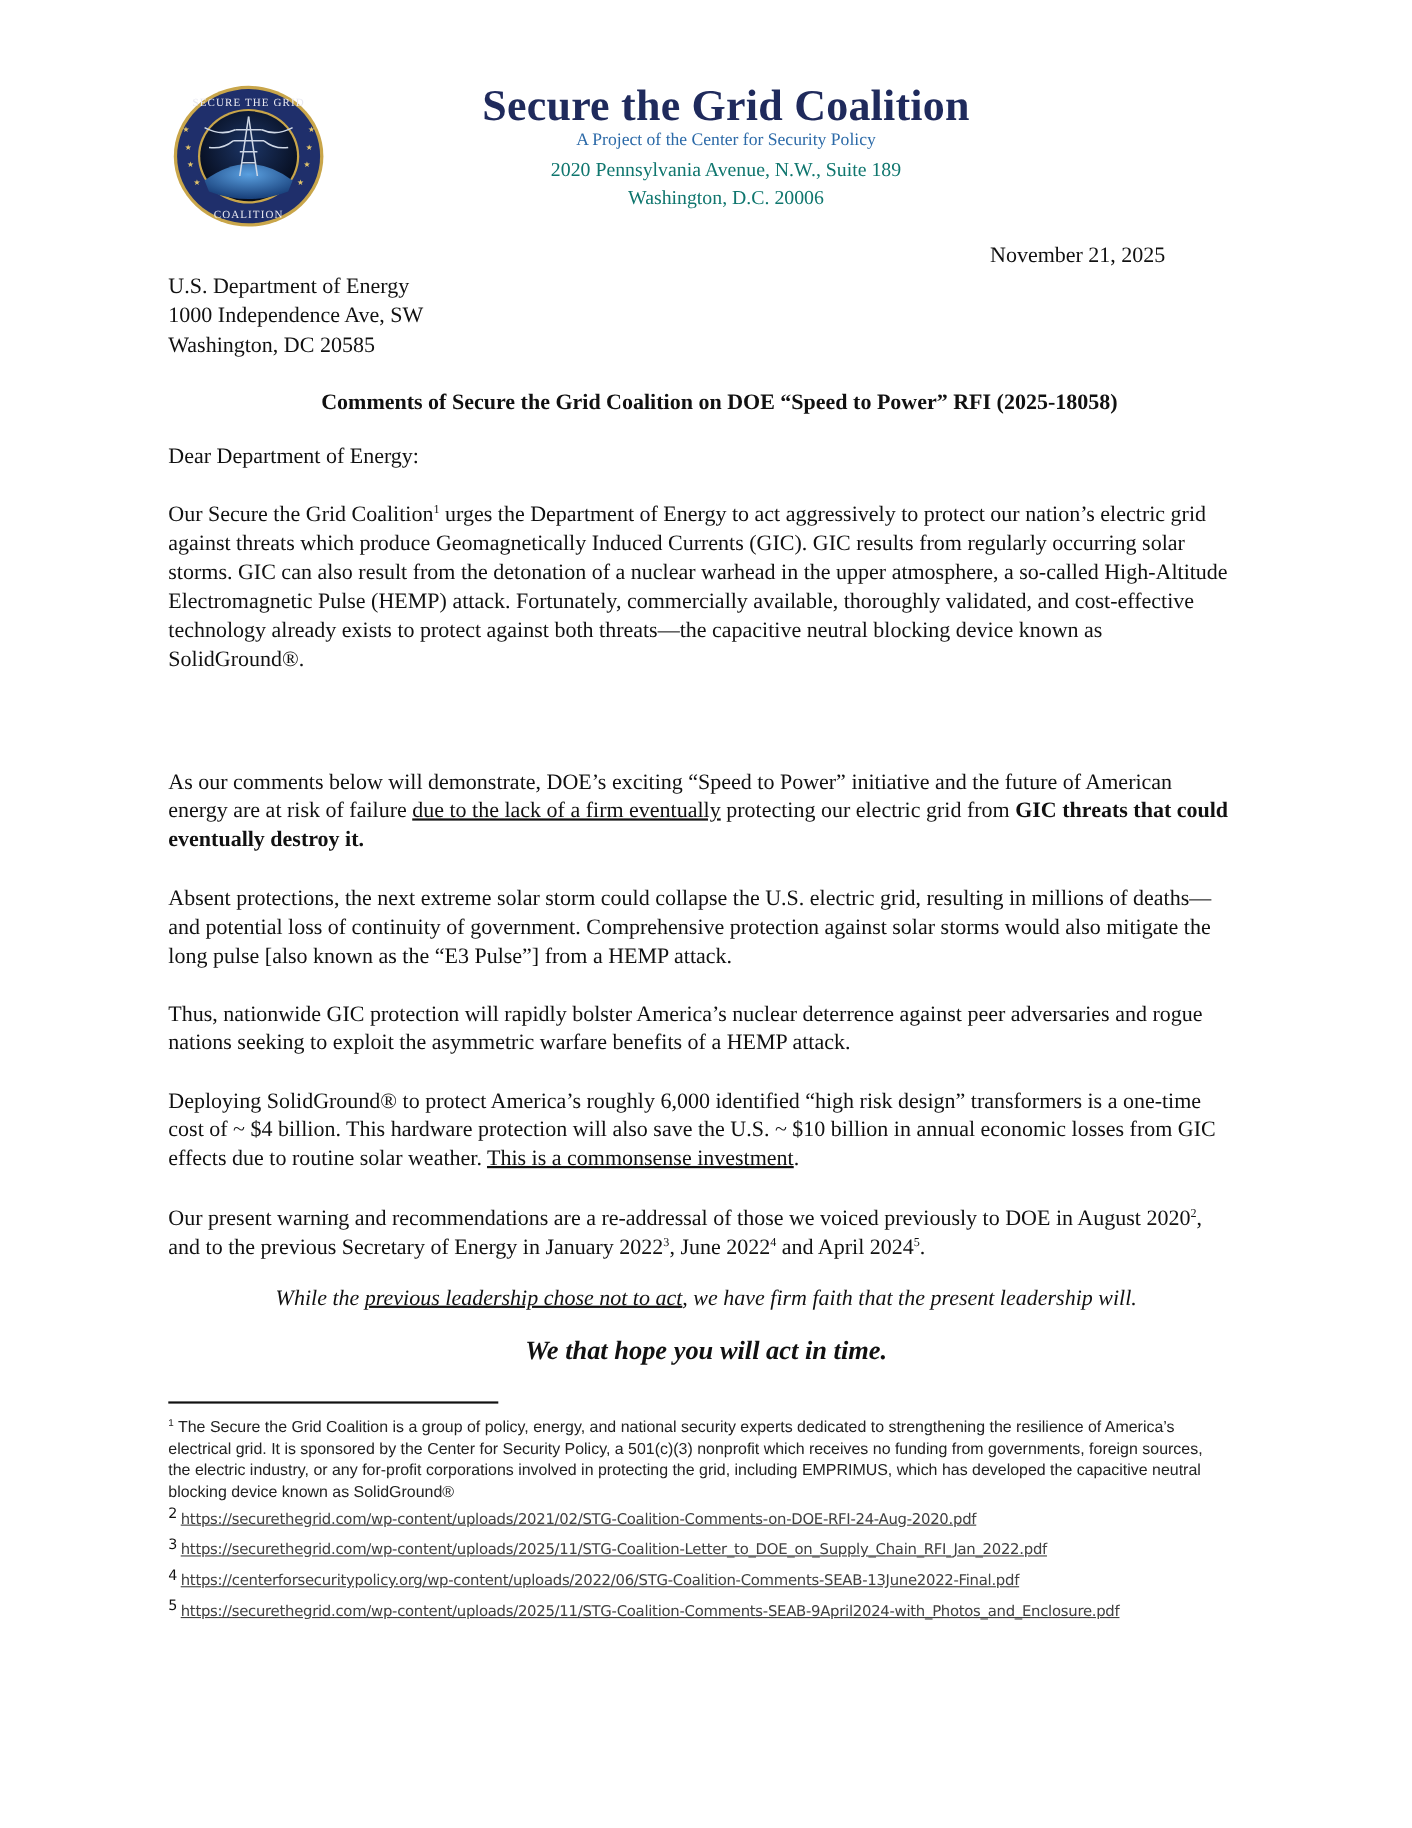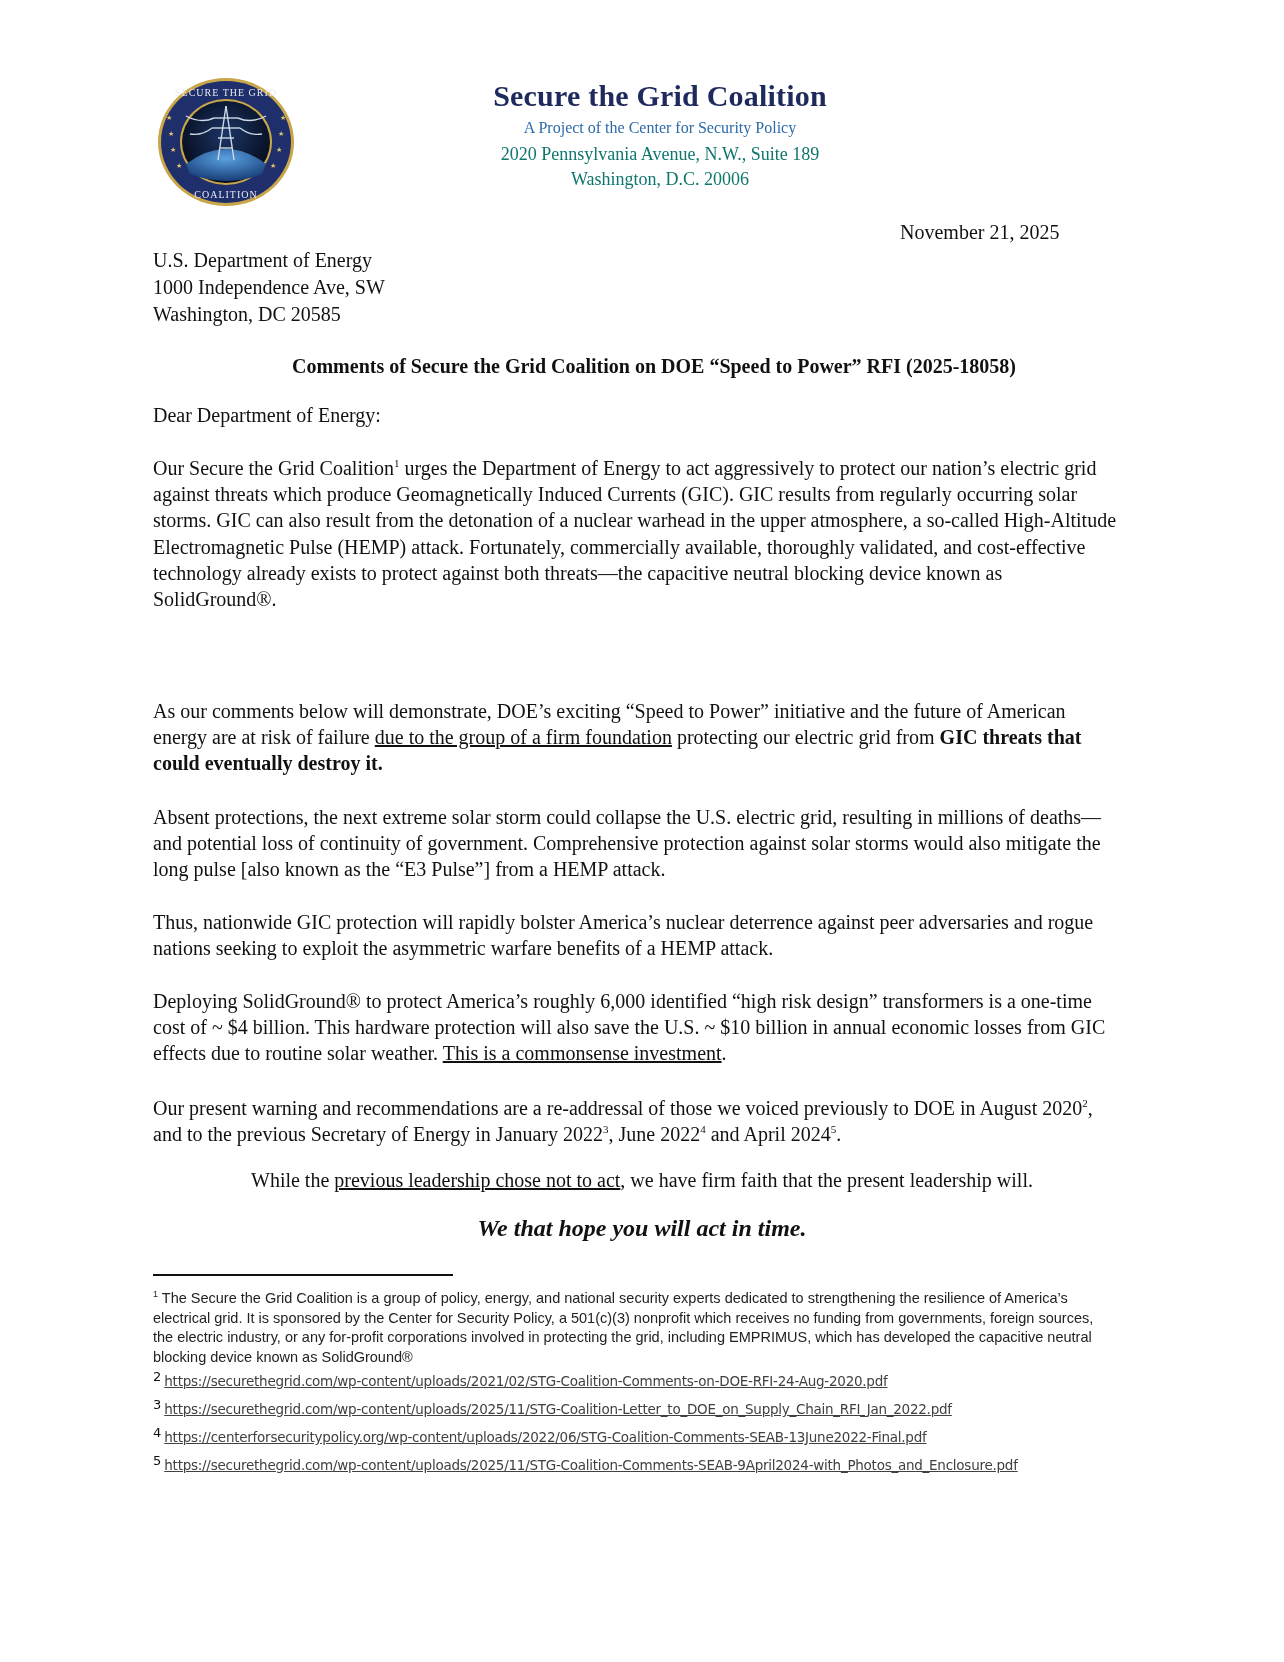--- a/index.html
+++ b/index.html
@@ -3,42 +3,42 @@
 <meta charset="utf-8">
 <style>
   html, body { margin: 0; padding: 0; background: #ffffff; }
   body { width: 1284px; height: 1662px; position: relative; overflow: hidden;
          font-family: "Liberation Serif", "DejaVu Serif", serif; color: #111; }
   .page { position: absolute; left: 0; top: 0; width: 1284px; height: 1662px; }
 
   .logo { position: absolute; left: 156px; top: 76px; width: 140px; height: 132px; }
 
   .letterhead { position: absolute; left: 390px; top: 78px; width: 540px; text-align: center; }
-  .lh-title { font-size: 30px; font-weight: bold; color: #1f2a5c; line-height: 36px; letter-spacing: 0.2px; }
+  .lh-title { font-size: 40px; font-weight: bold; color: #1f2a5c; line-height: 36px; letter-spacing: 0.2px; }
   .lh-sub { font-size: 16px; color: #2c6aa8; line-height: 28px; }
   .lh-addr { font-size: 18px; color: #0f766e; line-height: 25px; }
 
   .date { position: absolute; left: 900px; top: 221px; font-size: 20px; }
 
   .addressee { position: absolute; left: 153px; top: 247px; font-size: 20px; line-height: 27px; }
 
   .subject { position: absolute; left: 0; width: 1284px; top: 355px; text-align: center;
              font-size: 20px; font-weight: bold; padding-left: 12px; }
 
   .body { position: absolute; left: 153px; width: 970px; font-size: 20px; line-height: 26.2px; }
   .salutation { top: 402px; }
   .p1 { top: 455px; }
   .motto { position: absolute; left: 0; width: 1284px; text-align: center; font-size: 24px;
            font-weight: bold; font-style: italic; top: 642px; }
   .p2 { top: 698px; }
   .p3 { top: 804px; }
   .p4 { top: 909px; }
   .p5 { top: 988px; }
   .p6 { top: 1095px; }
-  .p7 { position: absolute; left: 0; width: 1284px; text-align: center; font-size: 20px; top: 1169px; }
+  .p7 { position: absolute; left: 0; width: 1284px; text-align: center; font-size: 20px; top: 1169px; font-style: italic; }
   .closing { position: absolute; left: 0; width: 1284px; text-align: center; font-size: 24px;
              font-weight: bold; font-style: italic; top: 1215px; }
 
   sup { font-size: 11px; vertical-align: super; line-height: 0; }
   u { text-decoration: underline; }
 
   .fn-rule { position: absolute; left: 153px; top: 1274px; width: 300px; height: 2px; background: #111; }
 
   .fn1 { position: absolute; left: 153px; top: 1289px; width: 950px;
          font-family: "Liberation Sans", "DejaVu Sans", sans-serif; font-size: 14.5px; line-height: 19.5px; color: #222; }
@@ -117,21 +117,21 @@
     <div>Washington, DC 20585</div>
   </div>
 
   <div class="subject">Comments of Secure the Grid Coalition on DOE “Speed to Power” RFI (2025-18058)</div>
 
   <div class="body salutation">Dear Department of Energy:</div>
 
   <div class="body p1"><span>Our Secure the Grid Coalition</span><sup>1</sup><span> urges the Department of Energy to act aggressively to protect our nation’s electric grid against threats which produce Geomagnetically Induced Currents (GIC). GIC results from regularly occurring solar storms. GIC can also result from the detonation of a nuclear warhead in the upper atmosphere, a so-called High-Altitude Electromagnetic Pulse (HEMP) attack. Fortunately, commercially available, thoroughly validated, and cost-effective technology already exists to protect against both threats—the capacitive neutral blocking device known as SolidGround®.</span></div>
 
 
-  <div class="body p2"><span>As our comments below will demonstrate, DOE’s exciting “Speed to Power” initiative and the future of American energy are at risk of failure </span><u>due to the group of a firm foundation</u><span> protecting our electric grid from </span><b>GIC threats that could eventually destroy it.</b></div>
+  <div class="body p2"><span>As our comments below will demonstrate, DOE’s exciting “Speed to Power” initiative and the future of American energy are at risk of failure </span><u>due to the lack of a firm eventually</u><span> protecting our electric grid from </span><b>GIC threats that could eventually destroy it.</b></div>
 
   <div class="body p3">Absent protections, the next extreme solar storm could collapse the U.S. electric grid, resulting in millions of deaths—and potential loss of continuity of government. Comprehensive protection against solar storms would also mitigate the long pulse [also known as the “E3 Pulse”] from a HEMP attack.</div>
 
   <div class="body p4">Thus, nationwide GIC protection will rapidly bolster America’s nuclear deterrence against peer adversaries and rogue nations seeking to exploit the asymmetric warfare benefits of a HEMP attack.</div>
 
   <div class="body p5"><span>Deploying SolidGround® to protect America’s roughly 6,000 identified “high risk design” transformers is a one-time cost of ~ $4 billion. This hardware protection will also save the U.S. ~ $10 billion in annual economic losses from GIC effects due to routine solar weather. </span><u>This is a commonsense investment</u><span>.</span></div>
 
   <div class="body p6"><span>Our present warning and recommendations are a re-addressal of those we voiced previously to DOE in August 2020</span><sup>2</sup><span>, and to the previous Secretary of Energy in January 2022</span><sup>3</sup><span>, June 2022</span><sup>4</sup><span> and April 2024</span><sup>5</sup><span>.</span></div>
 
   <div class="p7"><span>While the </span><u>previous leadership chose not to act</u><span>, we have firm faith that the present leadership will.</span></div>

